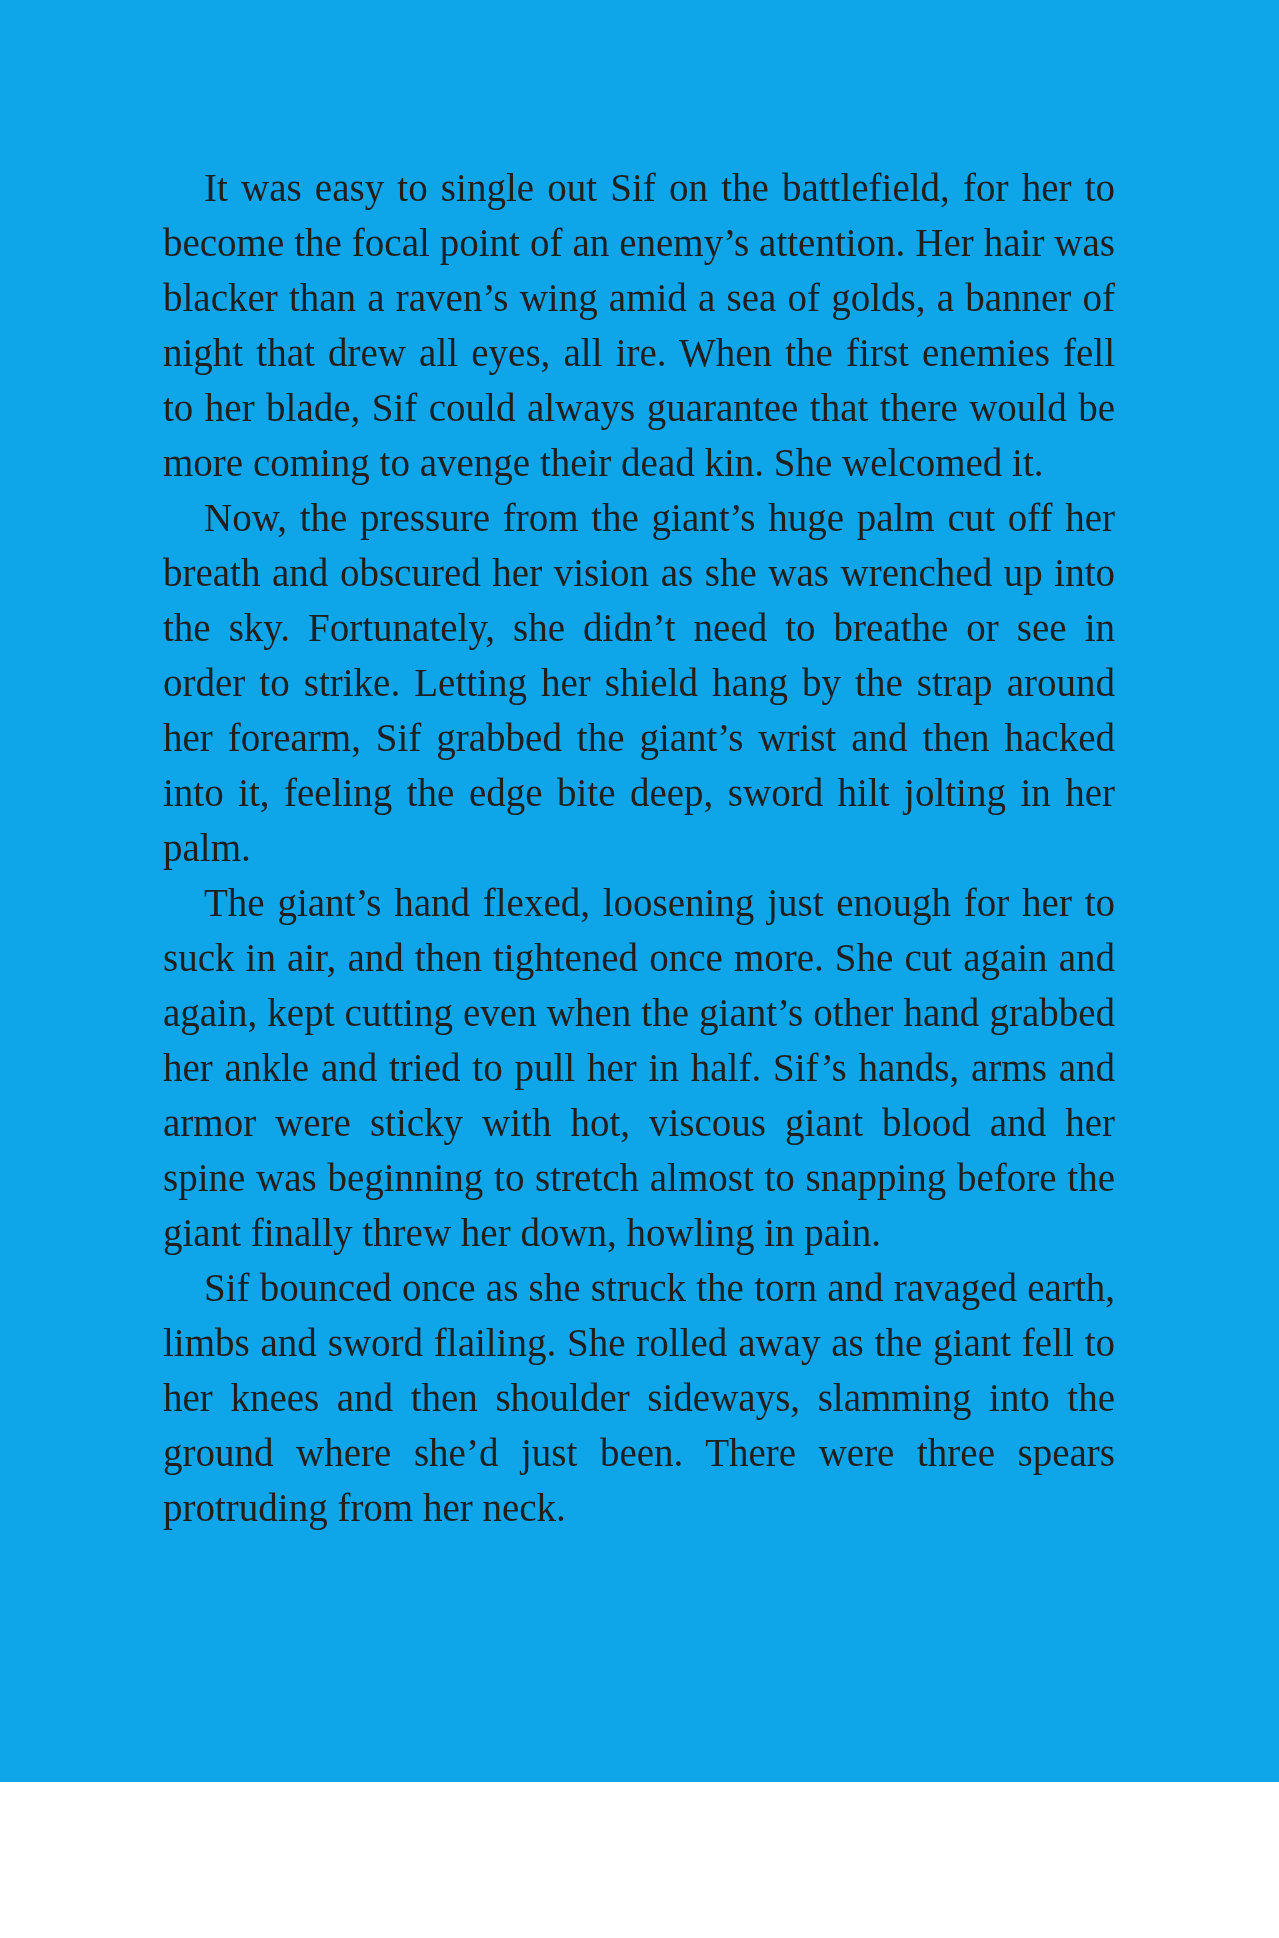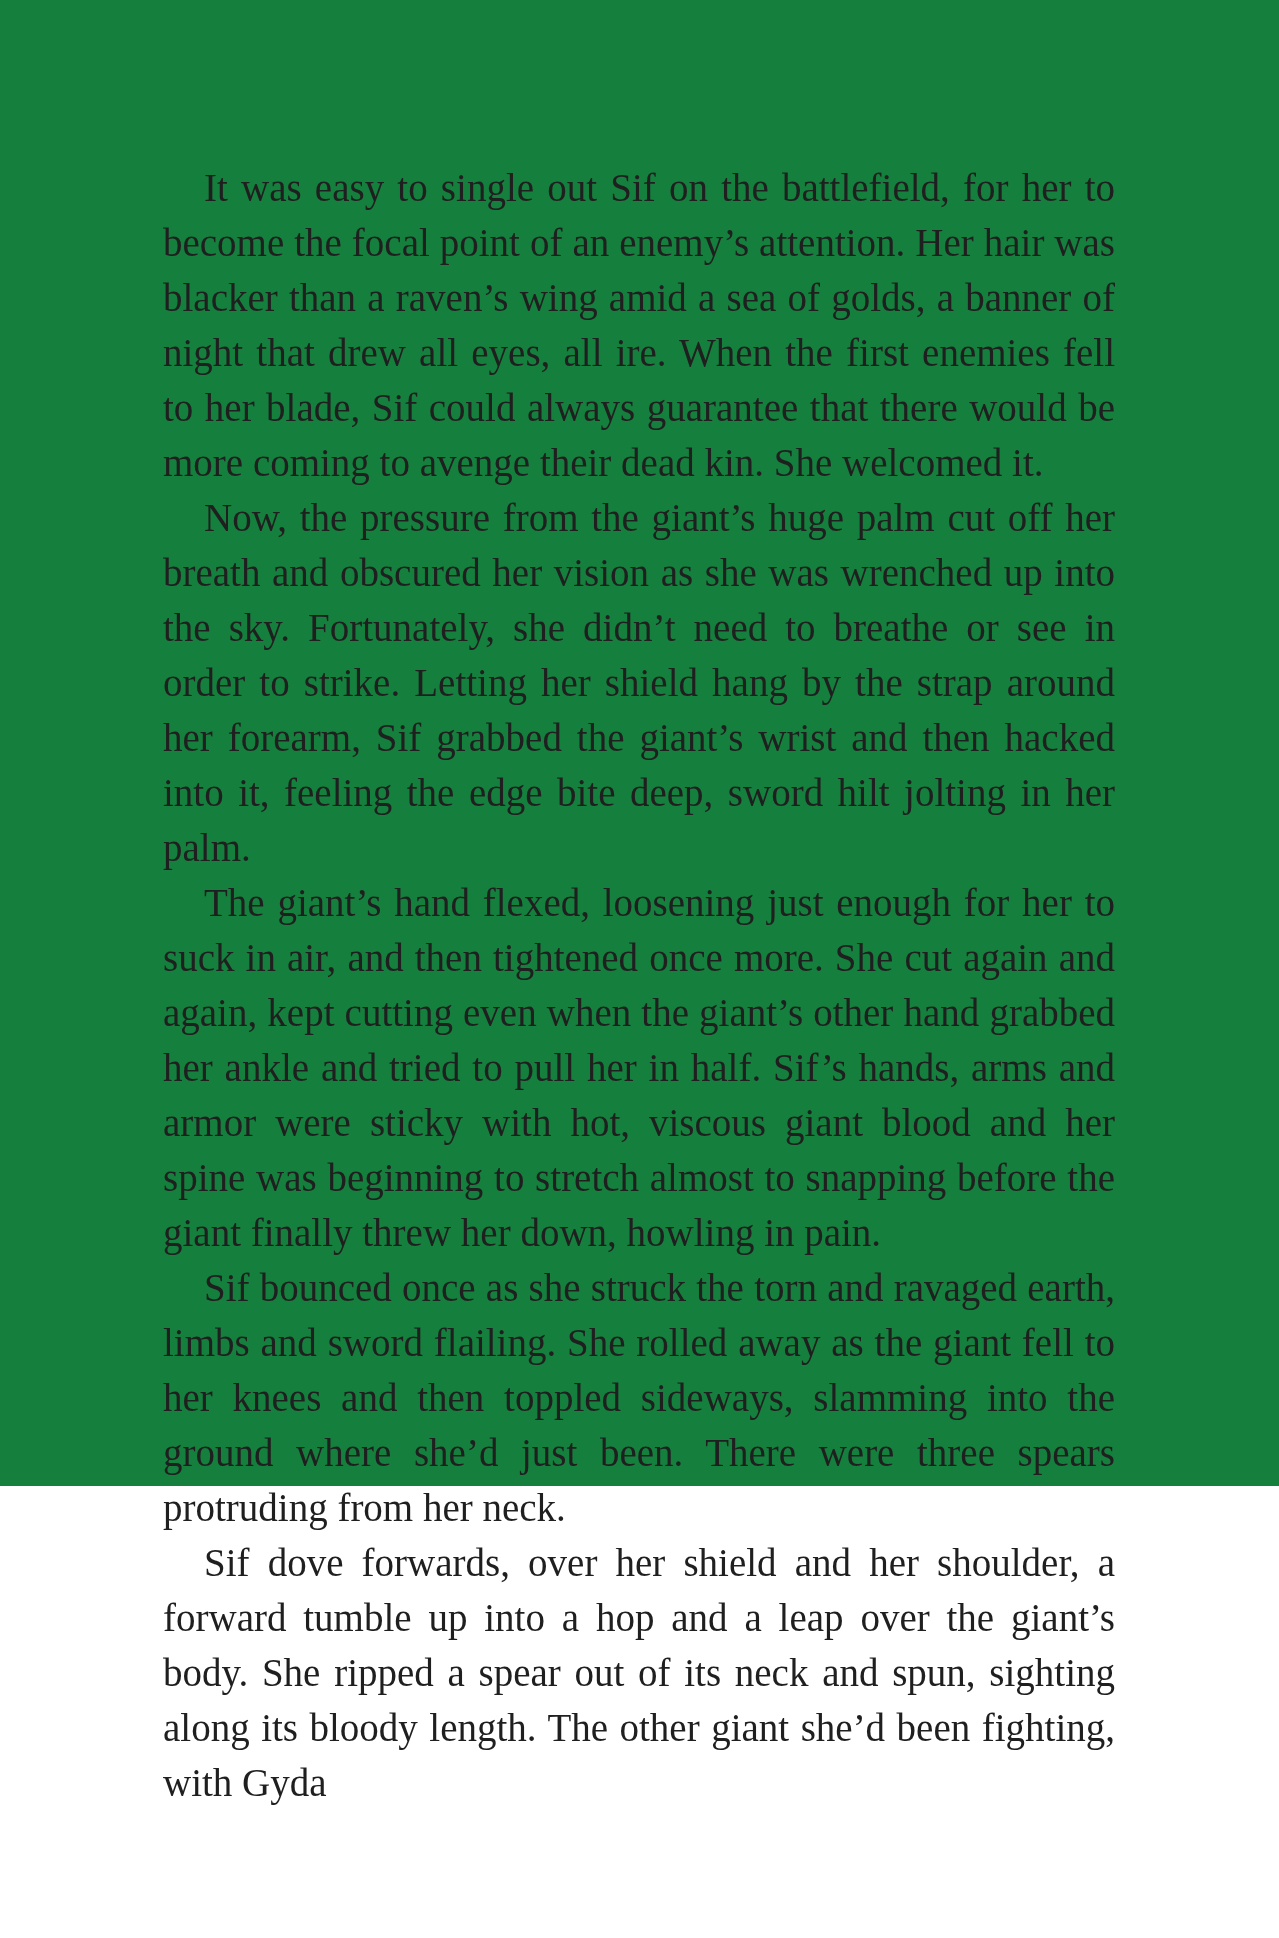--- a/index.html
+++ b/index.html
@@ -8,22 +8,22 @@
   }
   body {
     width: 1279px;
     height: 1938px;
     background: #ffffff;
     overflow: hidden;
   }
   .book-page {
     position: relative;
     width: 1279px;
-    height: 1486px;
-    background: #15803d;
+    height: 1782px;
+    background: #0ea5e9;
   }
   .text-block {
     position: absolute;
     left: 163px;
     top: 160px;
     width: 952px;
     font-family: "Liberation Serif", "DejaVu Serif", serif;
     font-size: 39px;
     line-height: 55px;
     color: #1f1f1f;
@@ -38,16 +38,15 @@
   }
 </style>
 </head>
 <body>
 
 <div class="book-page">
   <div class="text-block">
     <p>It was easy to single out Sif on the battlefield, for her to become the focal point of an enemy’s attention. Her hair was blacker than a raven’s wing amid a sea of golds, a banner of night that drew all eyes, all ire. When the first enemies fell to her blade, Sif could always guarantee that there would be more coming to avenge their dead kin. She welcomed it.</p>
     <p>Now, the pressure from the giant’s huge palm cut off her breath and obscured her vision as she was wrenched up into the sky. Fortunately, she didn’t need to breathe or see in order to strike. Letting her shield hang by the strap around her forearm, Sif grabbed the giant’s wrist and then hacked into it, feeling the edge bite deep, sword hilt jolting in her palm.</p>
     <p>The giant’s hand flexed, loosening just enough for her to suck in air, and then tightened once more. She cut again and again, kept cutting even when the giant’s other hand grabbed her ankle and tried to pull her in half. Sif’s hands, arms and armor were sticky with hot, viscous giant blood and her spine was beginning to stretch almost to snapping before the giant finally threw her down, howling in pain.</p>
-    <p>Sif bounced once as she struck the torn and ravaged earth, limbs and sword flailing. She rolled away as the giant fell to her knees and then toppled sideways, slamming into the ground where she’d just been. There were three spears protruding from her neck.</p>
-    <p>Sif dove forwards, over her shield and her shoulder, a forward tumble up into a hop and a leap over the giant’s body. She ripped a spear out of its neck and spun, sighting along its bloody length. The other giant she’d been fighting, with Gyda</p>
+    <p>Sif bounced once as she struck the torn and ravaged earth, limbs and sword flailing. She rolled away as the giant fell to her knees and then shoulder sideways, slamming into the ground where she’d just been. There were three spears protruding from her neck.</p>
   </div>
 </div>
 
 </body></html>

